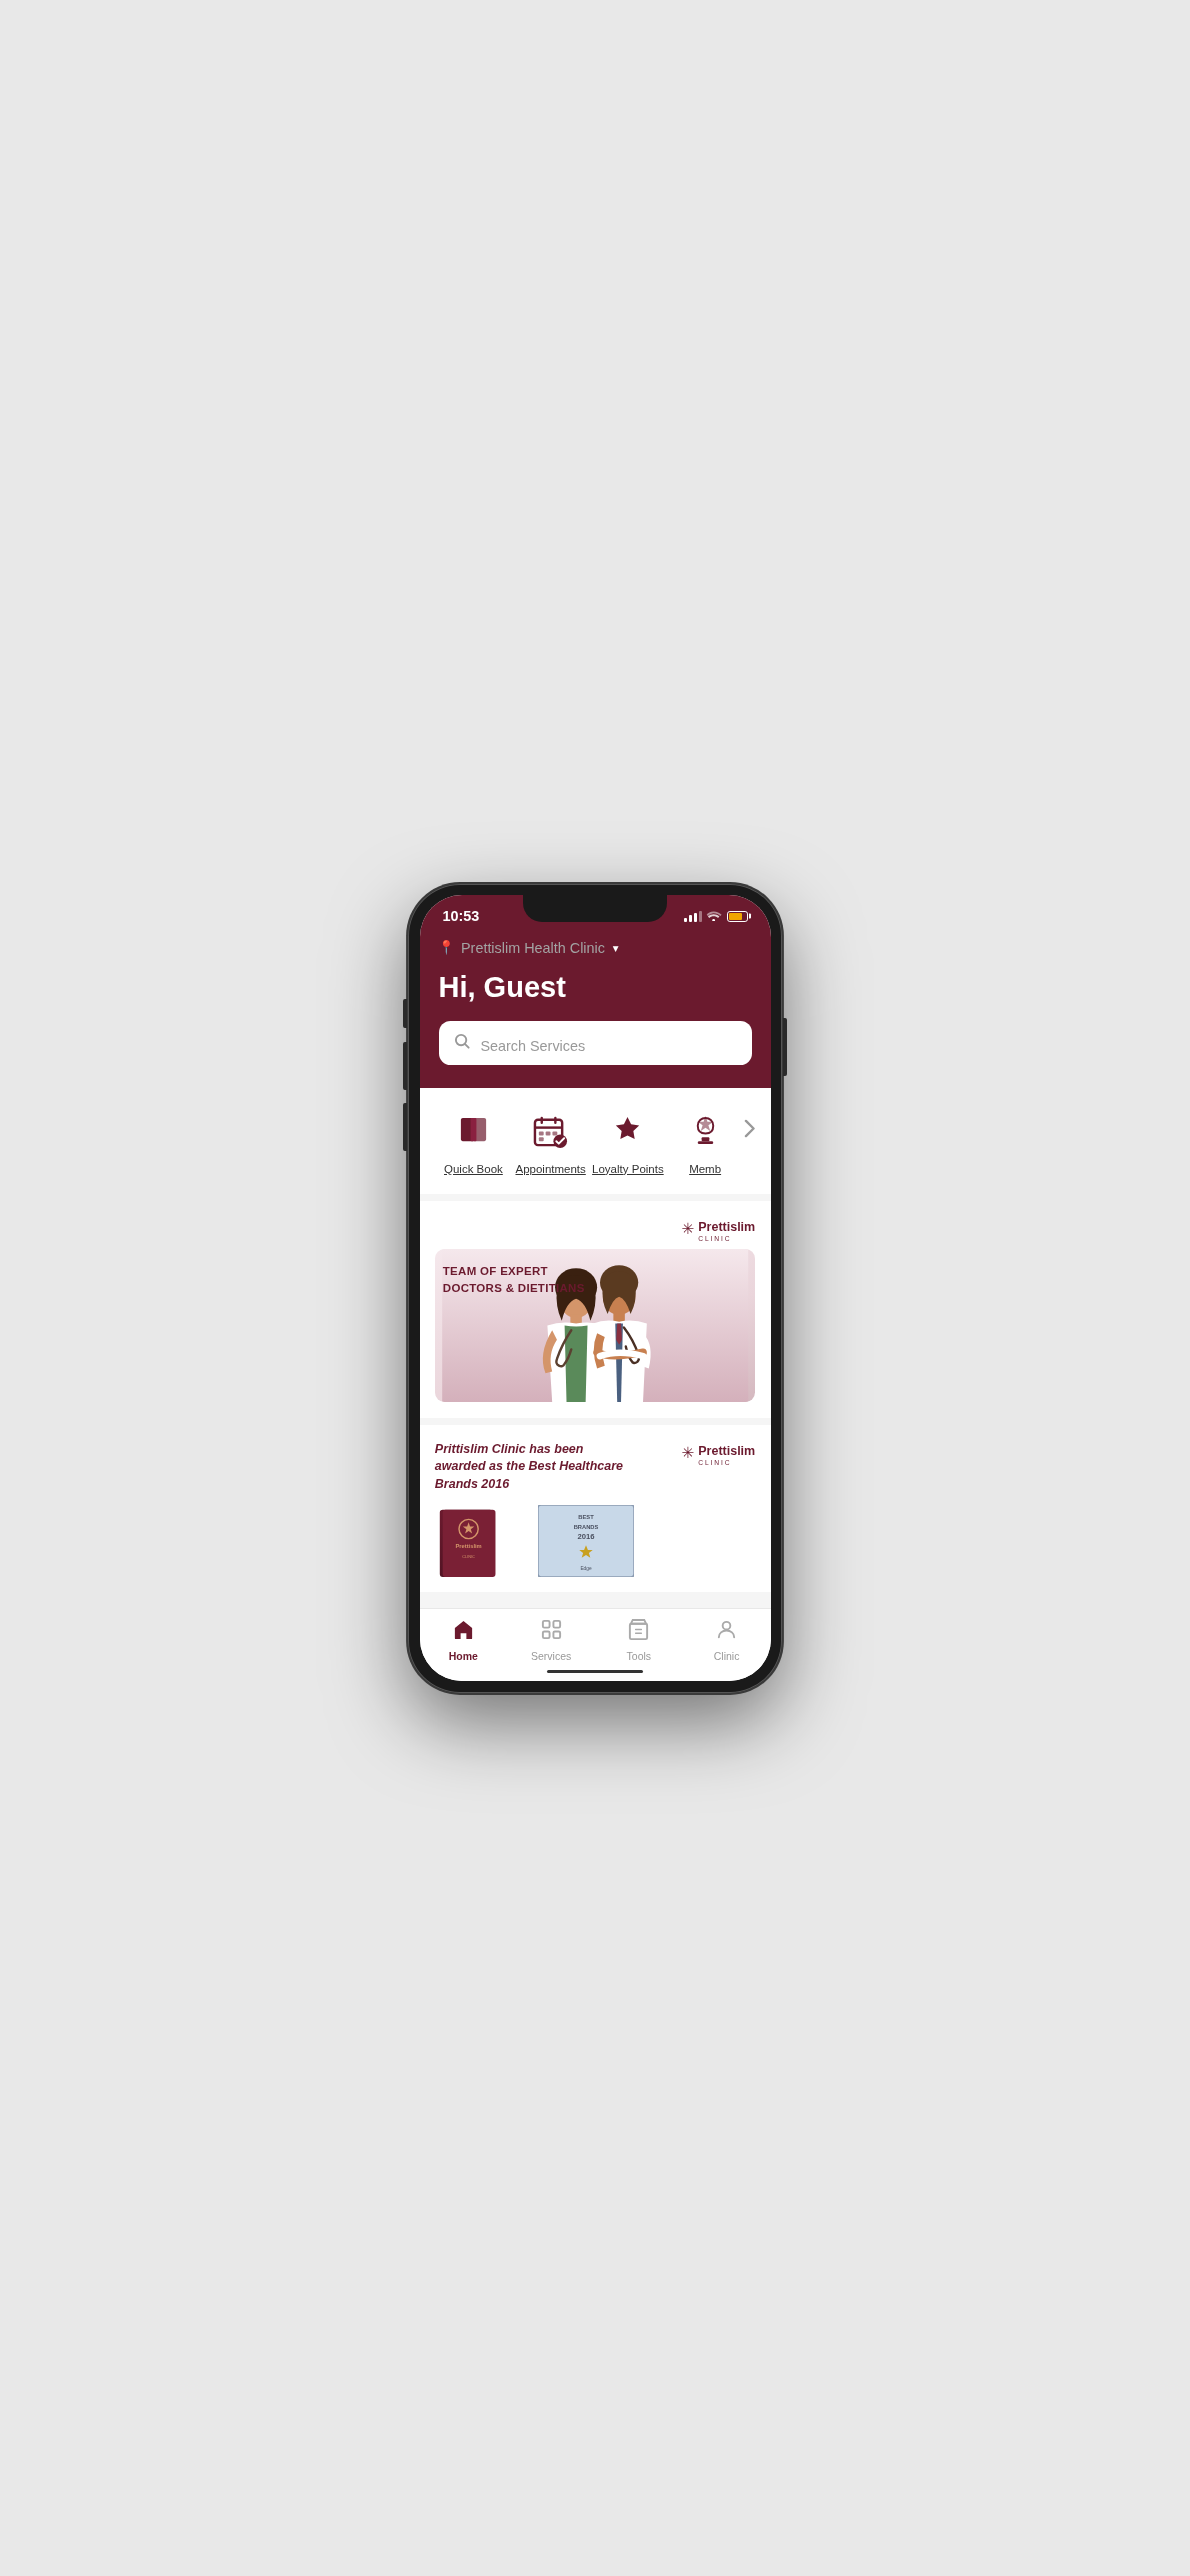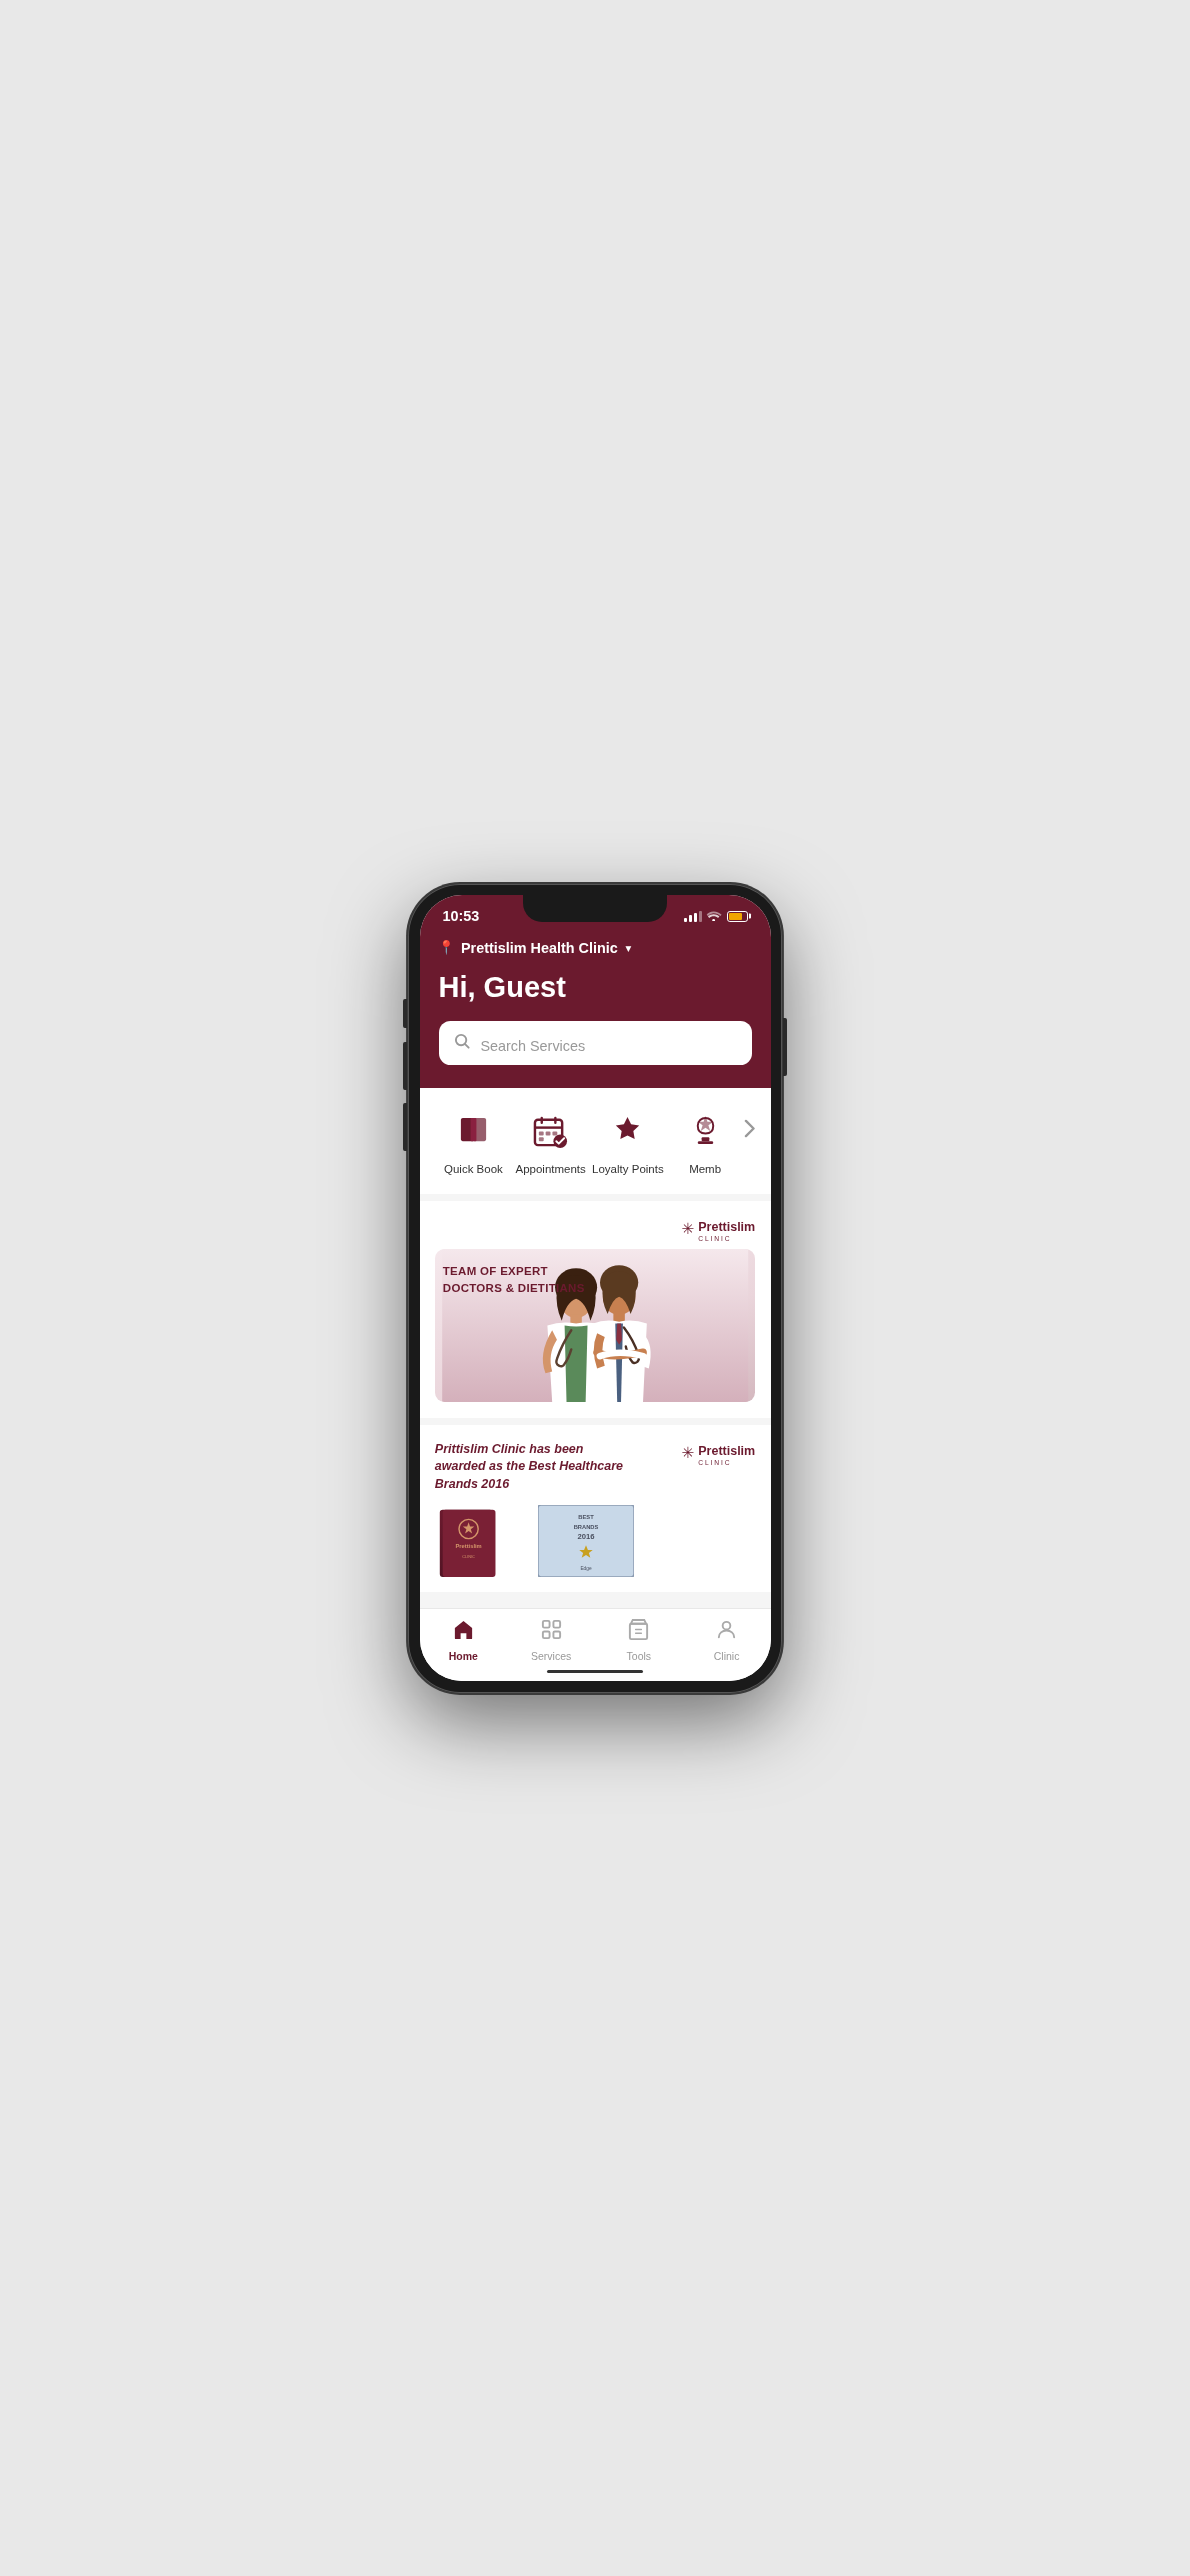--- a/index.html
+++ b/index.html
@@ -135,23 +135,23 @@
       gap: 5.8px;
       margin-bottom: 15.3px;
     }
 
     .location-pin {
       color: white;
       font-size: 13.4px;
     }
 
     .location-name {
-      color: #ffffff;
+      color: #a3a3a3;
       font-size: 14.4px;
-      font-weight: 700;
+      font-weight: 400;
     }
 
     .location-arrow {
       color: white;
       font-size: 11.5px;
       margin-left: 1.9px;
     }
 
     .greeting {
       color: white;
@@ -212,20 +212,21 @@
       justify-content: center;
       color: #6b1a2e;
       font-size: 29px;
     }
 
     .action-label {
       font-size: 11.5px;
       color: #333;
       text-align: left;
       font-weight: 500;
+      text-decoration: underline;
     }
 
     .action-arrow {
       display: flex;
       align-items: center;
       justify-content: center;
       color: #999;
       font-size: 17px;
       padding-top: 11.5px;
     }

